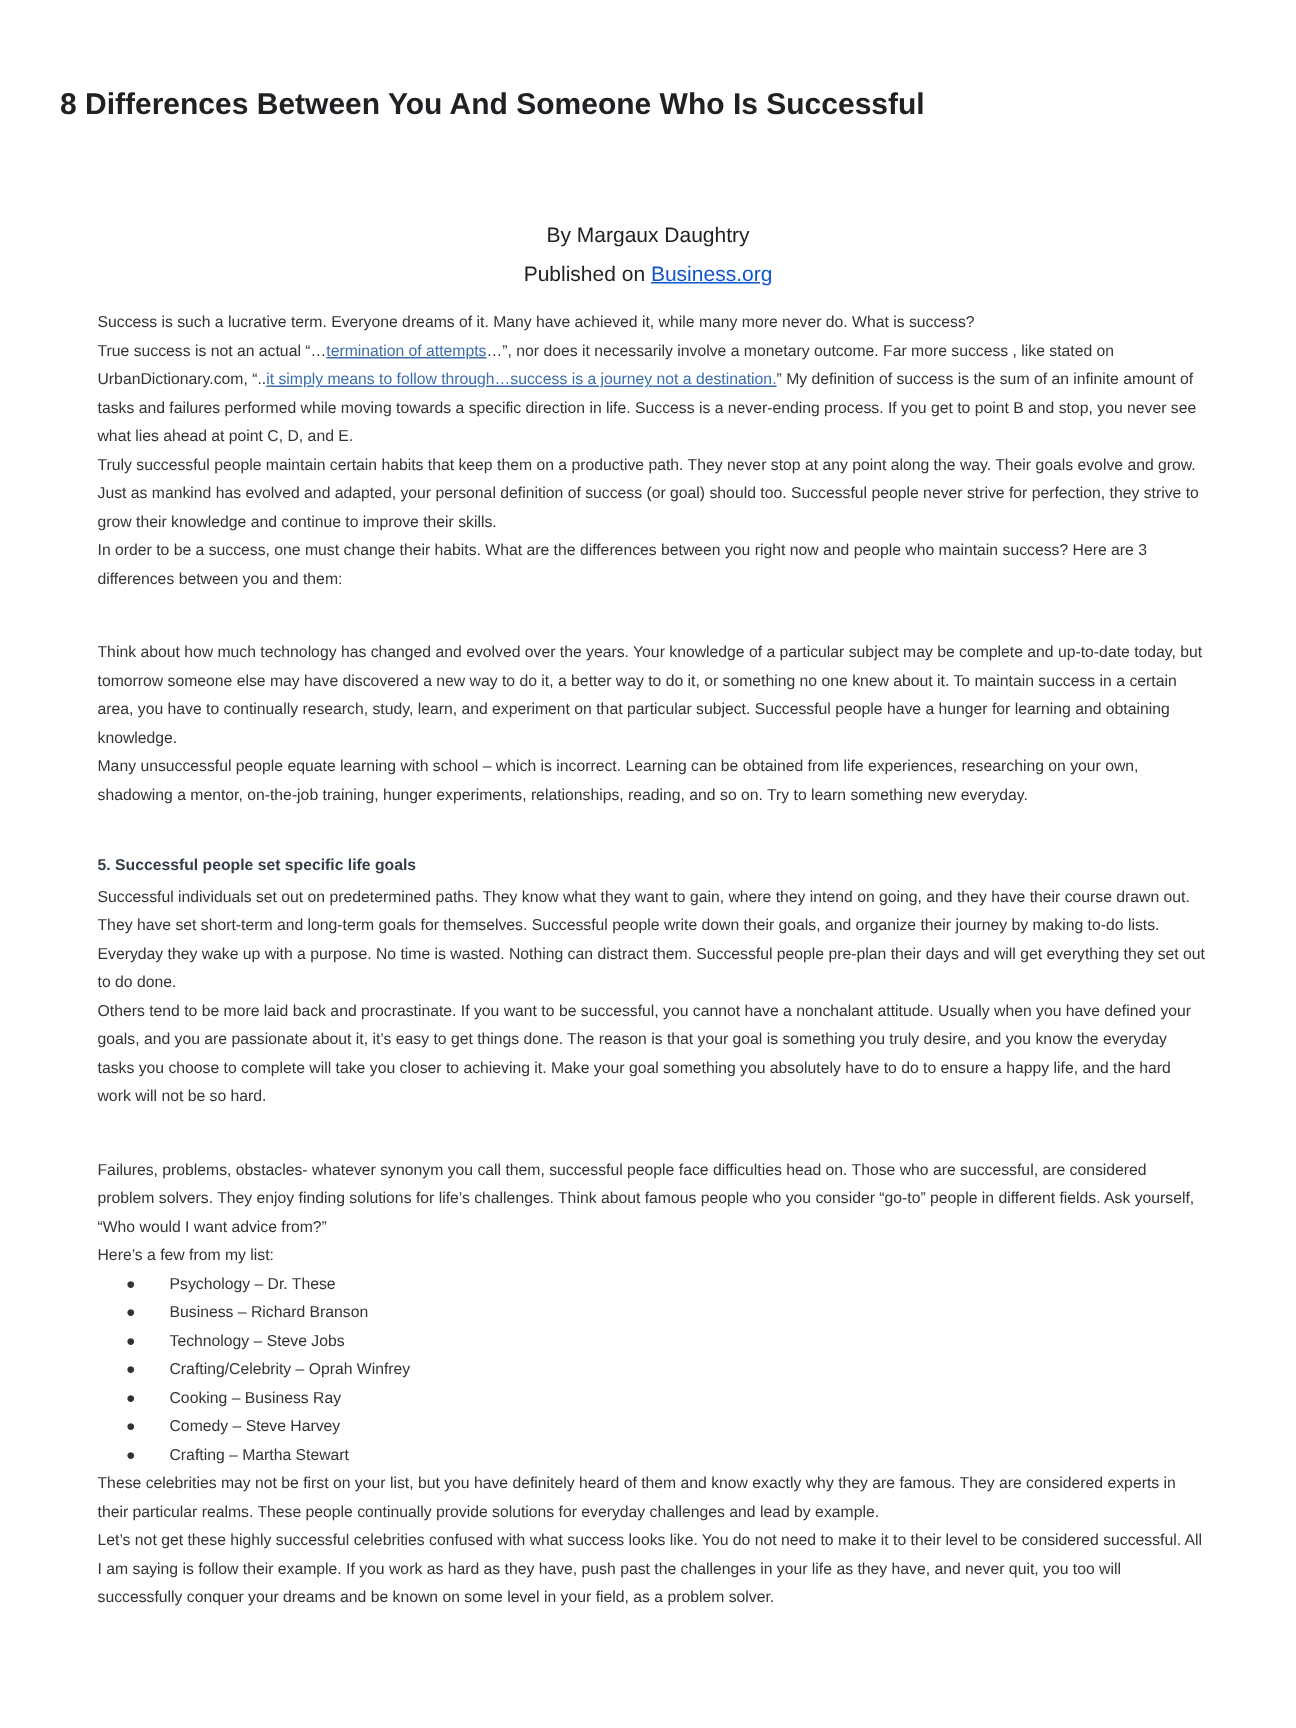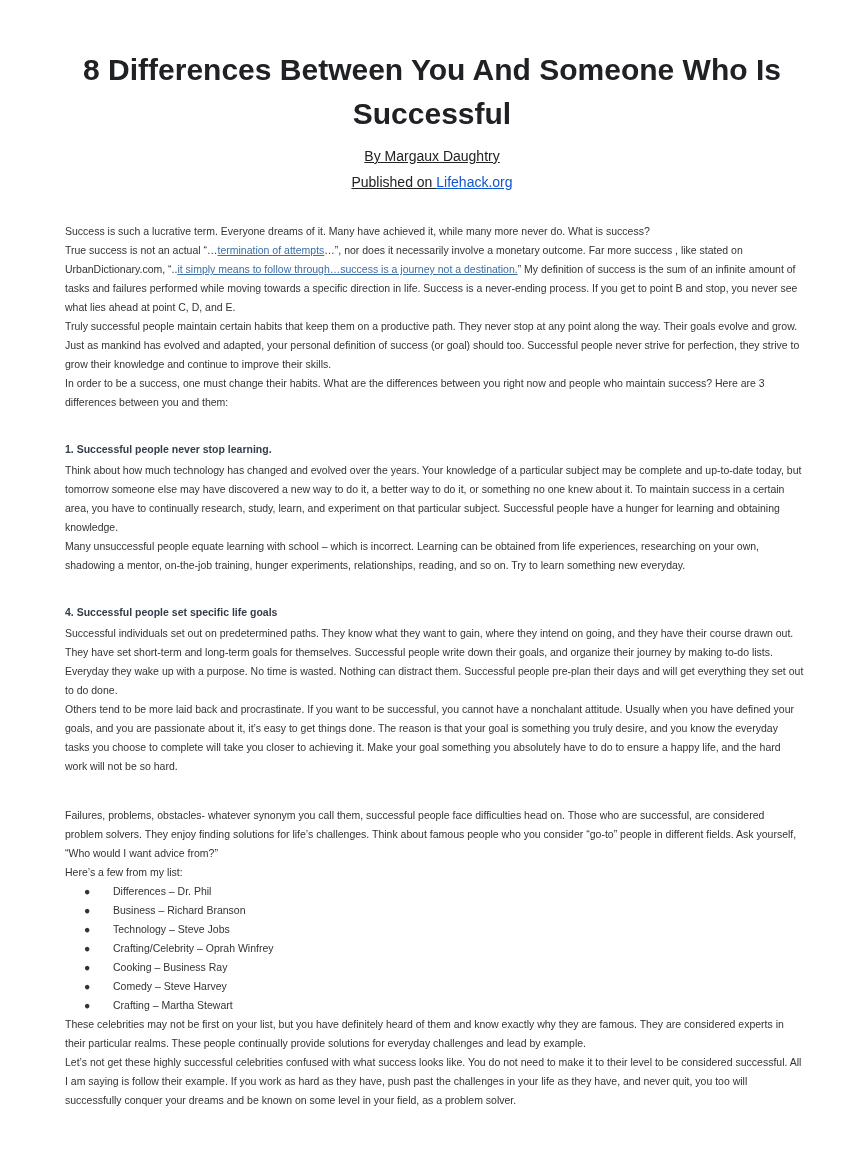--- a/index.html
+++ b/index.html
@@ -13,46 +13,44 @@
     .page {
       position: relative;
       width: 864px;
       height: 1152px;
     }
     .title {
       position: absolute;
       left: 40px;
       top: 48px;
       width: 784px;
-      text-align: center;
-      font-size: 30px;
+      font-size: 20px;
       line-height: 44px;
       font-weight: bold;
       color: #202124;
       margin: 0;
     }
     .byline {
       position: absolute;
       left: 0;
       width: 864px;
       text-align: center;
       font-size: 14px;
       color: #222222;
-      text-decoration: underline;
     }
     .byline.author { top: 148px; }
     .byline.published { top: 174px; }
     a.link {
       color: #1155cc;
       text-decoration: underline;
     }
     .content {
       position: absolute;
       left: 65px;
-      top: 222px;
+      top: 206px;
       width: 740px;
       font-size: 10.5px;
       line-height: 19px;
       color: #333333;
     }
     .content p { margin: 0; }
     .content a.link { color: #3c6ea8; }
     .section-heading {
       font-weight: bold;
       color: #333d4a;
@@ -79,53 +77,52 @@
 </head>
 <body>
 
 <div class="page">
 
   <h1 class="title">8 Differences Between You And Someone Who Is Successful</h1>
 
   <div class="byline author">By Margaux Daughtry</div>
 
   <div class="byline published">
-    <span>Published on </span><a class="link" href="#">Lifehack.org</a>
+    <span>Published on </span><a class="link" href="#">Business.org</a>
   </div>
 
   <div class="content">
 
     <p>Success is such a lucrative term. Everyone dreams of it. Many have achieved it, while many more never do. What is success?</p>
 
     <p>
       <span>True success is not an actual “…</span><a class="link" href="#">termination of attempts</a><span>…”, nor does it necessarily involve a monetary outcome. Far more success , like stated on UrbanDictionary.com, “..</span><a class="link" href="#">it simply means to follow through…success is a journey not a destination.</a><span>” My definition of success is the sum of an infinite amount of tasks and failures performed while moving towards a specific direction in life. Success is a never-ending process. If you get to point B and stop, you never see what lies ahead at point C, D, and E.</span>
     </p>
 
     <p>Truly successful people maintain certain habits that keep them on a productive path. They never stop at any point along the way. Their goals evolve and grow. Just as mankind has evolved and adapted, your personal definition of success (or goal) should too. Successful people never strive for perfection, they strive to grow their knowledge and continue to improve their skills.</p>
     <p>In order to be a success, one must change their habits. What are the differences between you right now and people who maintain success? Here are 3 differences between you and them:</p>
 
     <div class="gap-before-heading"></div>
-    <p class="section-heading">1. Successful people never stop learning.</p>
     <div class="gap-after-heading"></div>
     <p>Think about how much technology has changed and evolved over the years. Your knowledge of a particular subject may be complete and up-to-date today, but tomorrow someone else may have discovered a new way to do it, a better way to do it, or something no one knew about it. To maintain success in a certain area, you have to continually research, study, learn, and experiment on that particular subject. Successful people have a hunger for learning and obtaining knowledge.</p>
     <p>Many unsuccessful people equate learning with school – which is incorrect. Learning can be obtained from life experiences, researching on your own, shadowing a mentor, on-the-job training, hunger experiments, relationships, reading, and so on. Try to learn something new everyday.</p>
 
     <div class="gap-before-heading"></div>
-    <p class="section-heading">4. Successful people set specific life goals</p>
+    <p class="section-heading">5. Successful people set specific life goals</p>
     <div class="gap-after-heading"></div>
     <p>Successful individuals set out on predetermined paths. They know what they want to gain, where they intend on going, and they have their course drawn out. They have set short-term and long-term goals for themselves. Successful people write down their goals, and organize their journey by making to-do lists. Everyday they wake up with a purpose. No time is wasted. Nothing can distract them. Successful people pre-plan their days and will get everything they set out to do done.</p>
     <p>Others tend to be more laid back and procrastinate. If you want to be successful, you cannot have a nonchalant attitude. Usually when you have defined your goals, and you are passionate about it, it’s easy to get things done. The reason is that your goal is something you truly desire, and you know the everyday tasks you choose to complete will take you closer to achieving it. Make your goal something you absolutely have to do to ensure a happy life, and the hard work will not be so hard.</p>
 
     <div class="gap-before-heading"></div>
     <div class="gap-after-heading"></div>
     <p>Failures, problems, obstacles- whatever synonym you call them, successful people face difficulties head on. Those who are successful, are considered problem solvers. They enjoy finding solutions for life’s challenges. Think about famous people who you consider “go-to” people in different fields. Ask yourself, “Who would I want advice from?”</p>
     <p>Here’s a few from my list:</p>
 
     <ul class="bullets">
-      <li><span class="bullet">●</span><span>Differences – Dr. Phil</span></li>
+      <li><span class="bullet">●</span><span>Psychology – Dr. These</span></li>
       <li><span class="bullet">●</span><span>Business – Richard Branson</span></li>
       <li><span class="bullet">●</span><span>Technology – Steve Jobs</span></li>
       <li><span class="bullet">●</span><span>Crafting/Celebrity – Oprah Winfrey</span></li>
       <li><span class="bullet">●</span><span>Cooking – Business Ray</span></li>
       <li><span class="bullet">●</span><span>Comedy – Steve Harvey</span></li>
       <li><span class="bullet">●</span><span>Crafting – Martha Stewart</span></li>
     </ul>
 
     <p>These celebrities may not be first on your list, but you have definitely heard of them and know exactly why they are famous. They are considered experts in their particular realms. These people continually provide solutions for everyday challenges and lead by example.</p>
     <p>Let’s not get these highly successful celebrities confused with what success looks like. You do not need to make it to their level to be considered successful. All I am saying is follow their example. If you work as hard as they have, push past the challenges in your life as they have, and never quit, you too will successfully conquer your dreams and be known on some level in your field, as a problem solver.</p>

